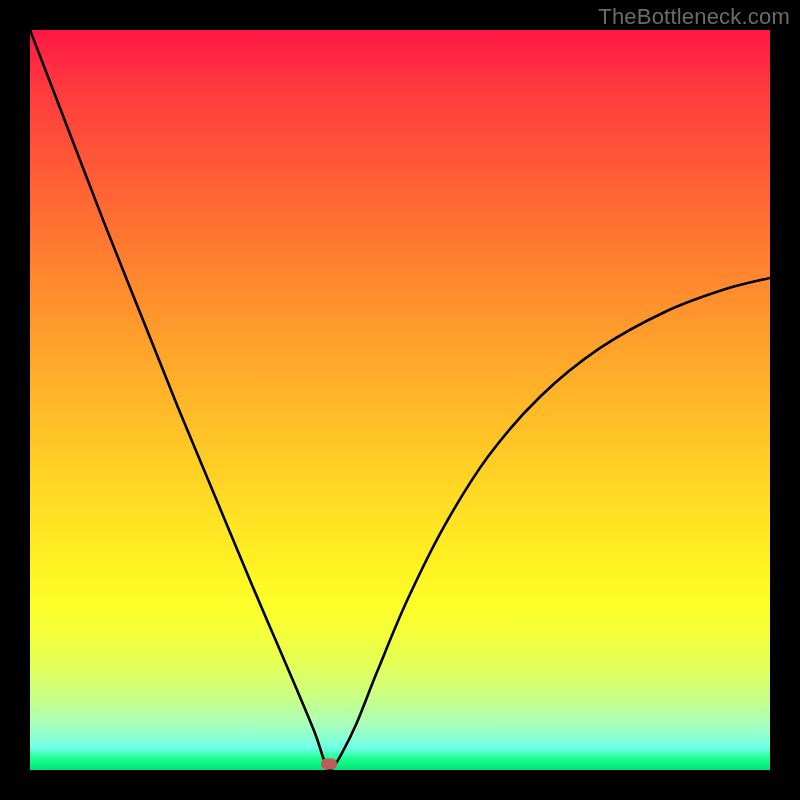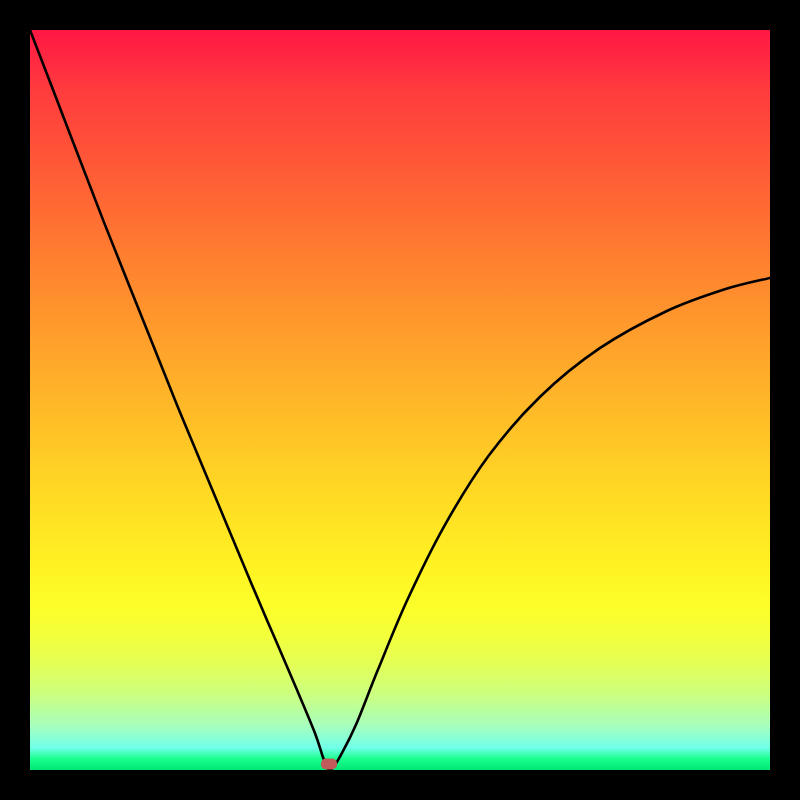--- a/index.html
+++ b/index.html
@@ -71,19 +71,20 @@
     background: #c15a5a;
     border-radius: 5px;
     z-index: 3;
     transform: translate(-50%, -50%);
   }
 </style>
 </head>
 <body>
 
 <div class="frame">
+  <div class="watermark">TheBottleneck.com</div>
   <div class="plot-area">
     <svg class="curve" viewBox="0 0 740 740" preserveAspectRatio="none">
       <path id="curve-path" d="M 0.00 0.00 C 6.17 16.03, 24.67 64.13, 37.00 96.20 C 49.33 128.27, 61.67 160.95, 74.00 192.40 C 86.33 223.85, 98.67 254.07, 111.00 284.90 C 123.33 315.73, 135.67 347.18, 148.00 377.40 C 160.33 407.62, 172.67 436.60, 185.00 466.20 C 197.33 495.80, 212.13 531.57, 222.00 555.00 C 231.87 578.43, 236.80 589.53, 244.20 606.80 C 251.60 624.07, 259.62 642.57, 266.40 658.60 C 273.18 674.63, 280.58 691.90, 284.90 703.00 C 289.22 714.10, 290.45 719.90, 292.30 725.20 C 294.15 730.50, 294.89 732.35, 296.00 734.82 C 297.11 737.29, 297.73 739.63, 298.96 740.00 C 300.19 740.37, 301.43 739.51, 303.40 737.04 C 305.37 734.57, 307.10 732.11, 310.80 725.20 C 314.50 718.29, 319.43 709.78, 325.60 695.60 C 331.77 681.42, 339.17 661.07, 347.80 640.10 C 356.43 619.13, 366.30 593.85, 377.40 569.80 C 388.50 545.75, 400.83 519.85, 414.40 495.80 C 427.97 471.75, 442.77 447.08, 458.80 425.50 C 474.83 403.92, 492.10 384.18, 510.60 366.30 C 529.10 348.42, 548.83 332.38, 569.80 318.20 C 590.77 304.02, 615.43 291.07, 636.40 281.20 C 657.37 271.33, 678.33 264.55, 695.60 259.00 C 712.87 253.45, 732.60 249.75, 740.00 247.90" fill="none" stroke="#000" stroke-width="2.6" stroke-linecap="round" stroke-linejoin="round"></path>
     </svg>
     <div id="min-marker" class="marker" style="left: 298.96px; top: 734.08px; background: rgb(193, 90, 90);"></div>
   </div>
 </div>
 
 </body></html>

